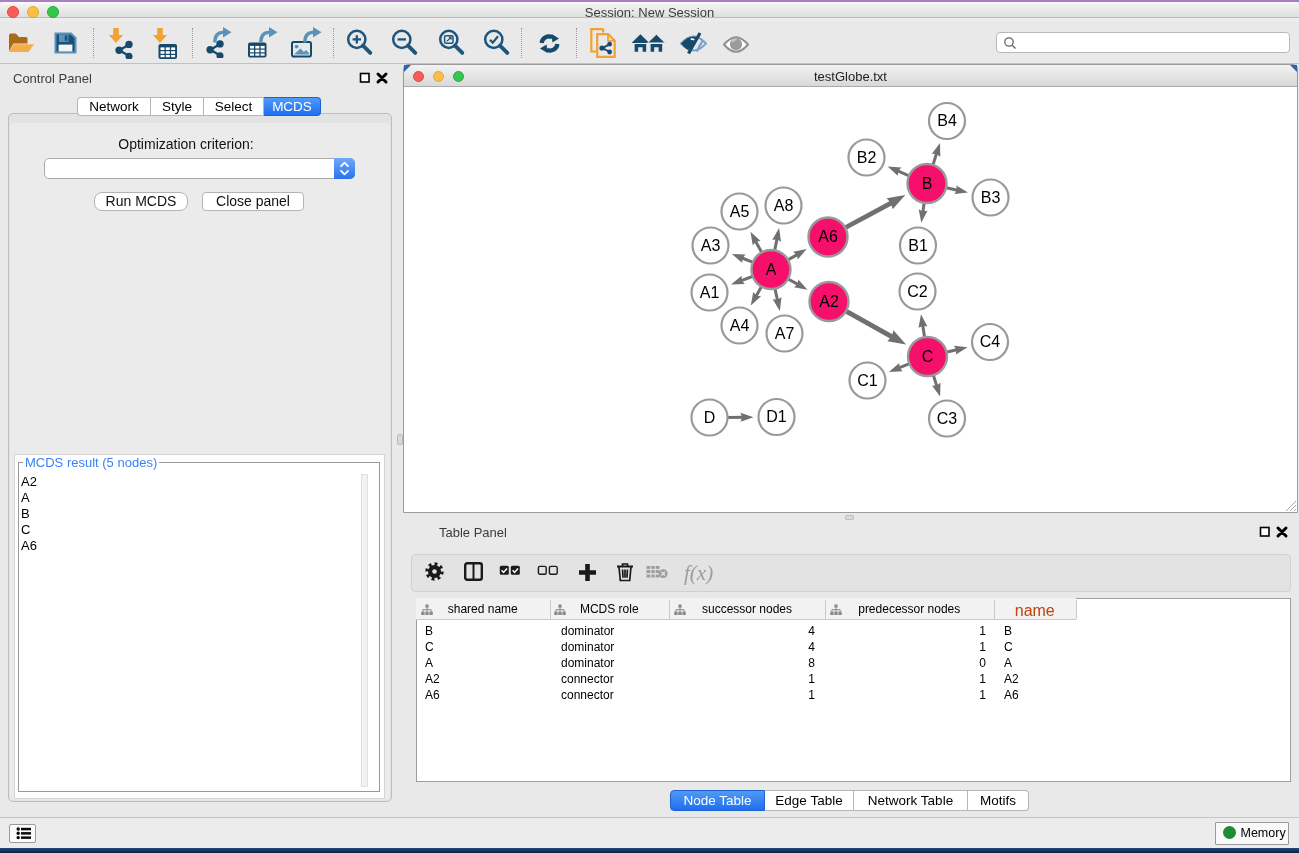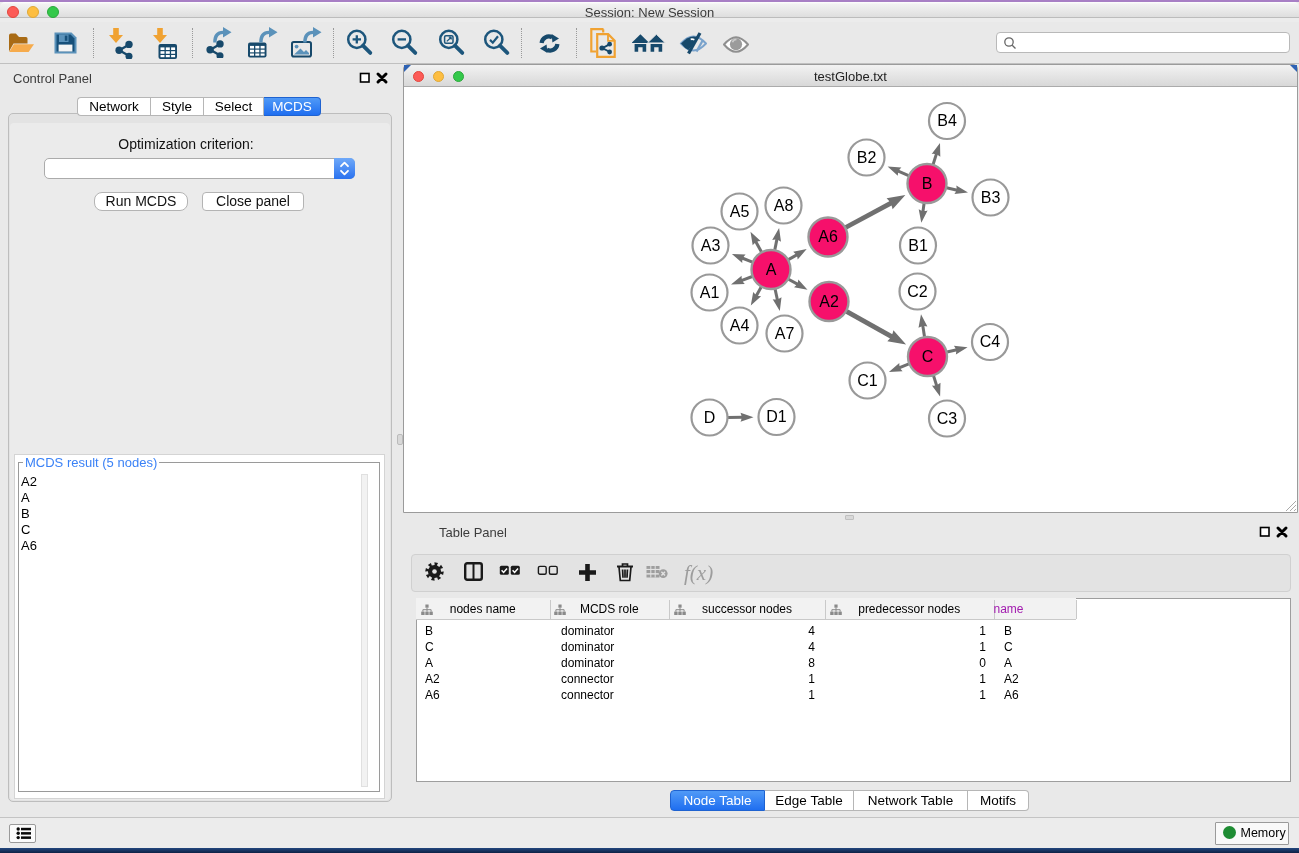--- a/index.html
+++ b/index.html
@@ -397,21 +397,21 @@
     <g fill="#8a8a8a">
       <rect x="4.4" y="0.5" width="3.2" height="3.2"></rect>
       <rect x="0.2" y="7.6" width="3.4" height="3.4"></rect>
       <rect x="4.3" y="7.6" width="3.4" height="3.4"></rect>
       <rect x="8.4" y="7.6" width="3.4" height="3.4"></rect>
     </g>
     <g stroke="#8a8a8a" stroke-width="1">
       <path d="M6 3.7 L6 7.6 M1.9 7.6 L1.9 5.7 L10.1 5.7 L10.1 7.6" fill="none"></path>
     </g>
   </svg>
-<div class="abs" style="left:416px;top:602px;width:133.5px;text-align:center;font-size:12px;color:#000;">nodes name</div>
+<div class="abs" style="left:416px;top:602px;width:133.5px;text-align:center;font-size:12px;color:#000;">shared name</div>
 <div class="abs" style="left:549.5px;top:600px;width:1px;height:19px;background:#c9c9c9;"></div>
 <svg width="12" height="12" viewBox="0 0 12 12" style="position:absolute;left:554px;top:604px;z-index:3" class="abs">
     <g fill="#8a8a8a">
       <rect x="4.4" y="0.5" width="3.2" height="3.2"></rect>
       <rect x="0.2" y="7.6" width="3.4" height="3.4"></rect>
       <rect x="4.3" y="7.6" width="3.4" height="3.4"></rect>
       <rect x="8.4" y="7.6" width="3.4" height="3.4"></rect>
     </g>
     <g stroke="#8a8a8a" stroke-width="1">
       <path d="M6 3.7 L6 7.6 M1.9 7.6 L1.9 5.7 L10.1 5.7 L10.1 7.6" fill="none"></path>
@@ -438,21 +438,21 @@
       <rect x="0.2" y="7.6" width="3.4" height="3.4"></rect>
       <rect x="4.3" y="7.6" width="3.4" height="3.4"></rect>
       <rect x="8.4" y="7.6" width="3.4" height="3.4"></rect>
     </g>
     <g stroke="#8a8a8a" stroke-width="1">
       <path d="M6 3.7 L6 7.6 M1.9 7.6 L1.9 5.7 L10.1 5.7 L10.1 7.6" fill="none"></path>
     </g>
   </svg>
 <div class="abs" style="left:825px;top:602px;width:168.5px;text-align:center;font-size:12px;color:#000;">predecessor nodes</div>
 <div class="abs" style="left:993.5px;top:600px;width:1px;height:19px;background:#c9c9c9;"></div>
-<div class="abs" style="left:993.5px;top:602px;width:82.5px;text-align:left;font-size:12px;color:#a21caf;">name</div>
+<div class="abs" style="left:993.5px;top:602px;width:82.5px;text-align:center;font-size:16px;color:#c2410c;">name</div>
 <div class="abs" style="left:1076px;top:600px;width:1px;height:19px;background:#c9c9c9;"></div>
 <div class="abs" style="left:425px;top:623.5px;font-size:12px;">B</div>
 <div class="abs" style="left:561px;top:623.5px;font-size:12px;">dominator</div>
 <div class="abs" style="left:700px;top:623.5px;width:115px;text-align:right;font-size:12px;">4</div>
 <div class="abs" style="left:860px;top:623.5px;width:126px;text-align:right;font-size:12px;">1</div>
 <div class="abs" style="left:1004px;top:623.5px;font-size:12px;">B</div>
 <div class="abs" style="left:425px;top:639.7px;font-size:12px;">C</div>
 <div class="abs" style="left:561px;top:639.7px;font-size:12px;">dominator</div>
 <div class="abs" style="left:700px;top:639.7px;width:115px;text-align:right;font-size:12px;">4</div>
 <div class="abs" style="left:860px;top:639.7px;width:126px;text-align:right;font-size:12px;">1</div>

